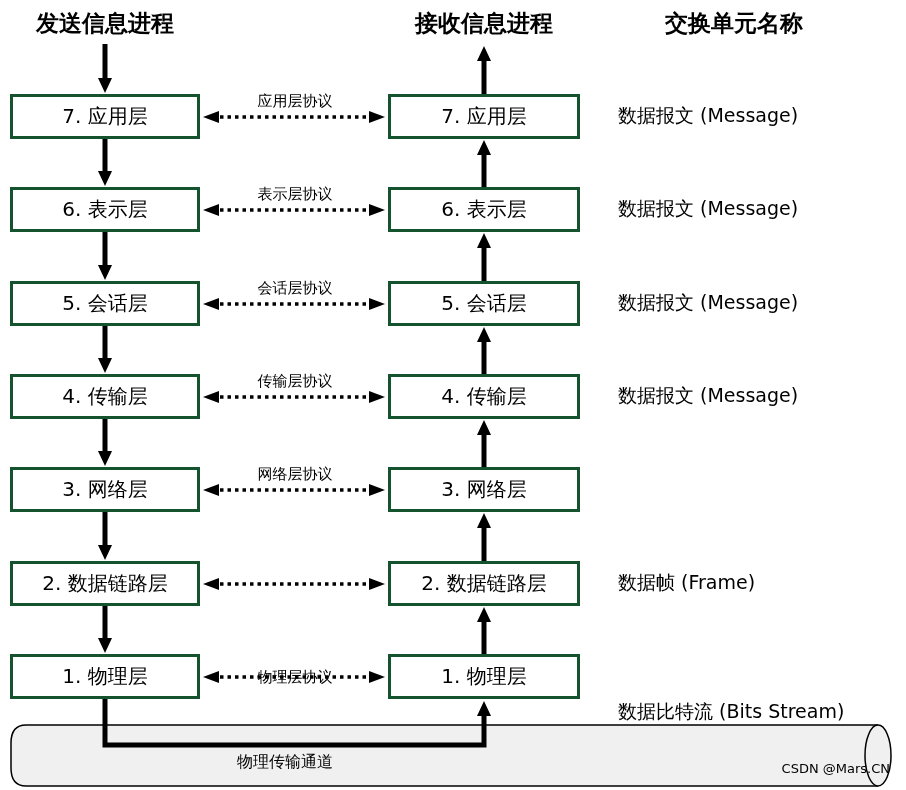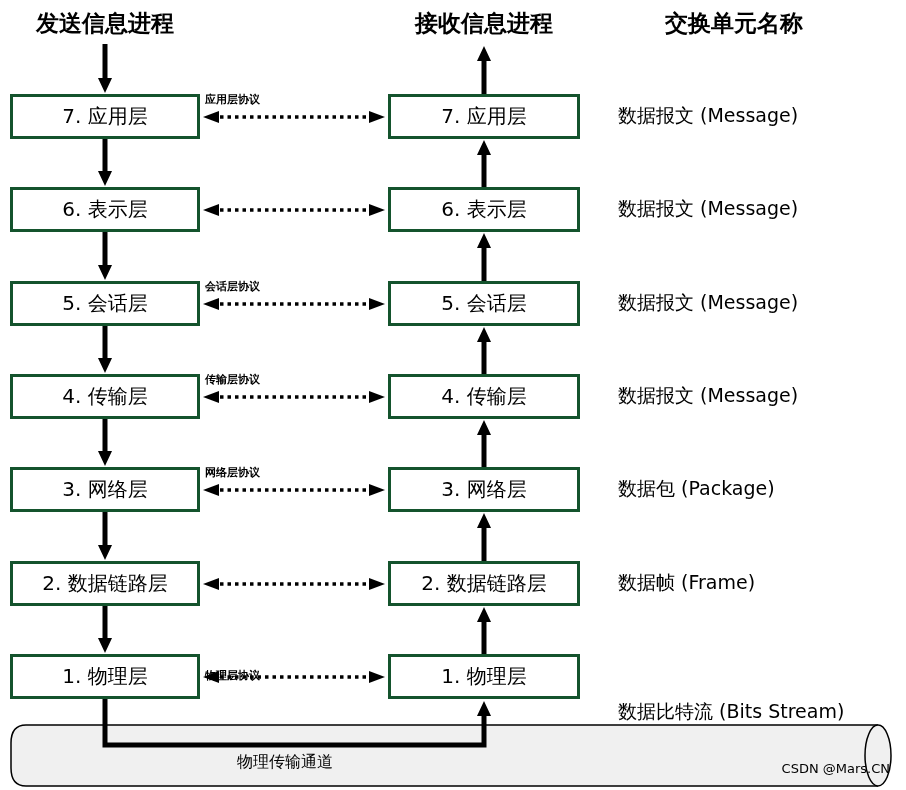--- a/index.html
+++ b/index.html
@@ -9,21 +9,21 @@
   }
   .layer-svg{position:absolute;left:0;top:0;z-index:1;}
   .hdr{position:absolute;z-index:3;font-weight:bold;font-size:23px;text-align:center;white-space:nowrap;}
   .lbox,.rbox{
     position:absolute;z-index:2;height:45px;border:3px solid #14532d;background:#fff;
     box-sizing:border-box;display:flex;align-items:center;justify-content:center;
     font-size:20px;white-space:nowrap;
   }
   .lbox{left:10px;width:190px;}
   .rbox{left:388px;width:192px;}
-  .proto{position:absolute;z-index:3;left:205px;width:180px;text-align:left;font-size:11px;white-space:nowrap;font-weight:bold;}
+  .proto{position:absolute;z-index:3;left:205px;width:180px;text-align:center;font-size:15px;white-space:nowrap;}
   .unit{position:absolute;z-index:3;left:618px;font-size:19px;white-space:nowrap;}
   .pipe-label{position:absolute;z-index:3;left:205px;top:752px;width:160px;text-align:center;font-size:16px;}
   .watermark{position:absolute;z-index:4;left:750px;top:761px;width:140px;text-align:right;font-size:13px;color:#000000;}
 </style>
 </head>
 <body>
 
 <div class="stage">
 
   <svg class="layer-svg" width="906" height="790" viewBox="0 0 906 790">
@@ -100,37 +100,37 @@
   <div class="hdr" style="left:5px;top:8px;width:200px;">发送信息进程</div>
   <div class="hdr" style="left:383px;top:8px;width:202px;">接收信息进程</div>
   <div class="hdr" style="left:620px;top:8px;width:228px;">交换单元名称</div>
 
   <div class="lbox" style="top:94px;">7. 应用层</div>
   <div class="proto" style="top:92px;">应用层协议</div>
   <div class="rbox" style="top:94px;">7. 应用层</div>
   <div class="unit" style="top:103px;">数据报文 (Message)</div>
 
   <div class="lbox" style="top:187px;">6. 表示层</div>
+  <div class="proto" style="top:185px;">表示层协议</div>
   <div class="rbox" style="top:187px;">6. 表示层</div>
   <div class="unit" style="top:196px;">数据报文 (Message)</div>
 
   <div class="lbox" style="top:281px;">5. 会话层</div>
   <div class="proto" style="top:279px;">会话层协议</div>
   <div class="rbox" style="top:281px;">5. 会话层</div>
   <div class="unit" style="top:290px;">数据报文 (Message)</div>
 
   <div class="lbox" style="top:374px;">4. 传输层</div>
   <div class="proto" style="top:372px;">传输层协议</div>
   <div class="rbox" style="top:374px;">4. 传输层</div>
   <div class="unit" style="top:383px;">数据报文 (Message)</div>
 
   <div class="lbox" style="top:467px;">3. 网络层</div>
   <div class="proto" style="top:465px;">网络层协议</div>
   <div class="rbox" style="top:467px;">3. 网络层</div>
-  <div class="unit" style="top:476px;">数据包 (Package)</div>
 
   <div class="lbox" style="top:561px;">2. 数据链路层</div>
   <div class="rbox" style="top:561px;">2. 数据链路层</div>
   <div class="unit" style="top:570px;">数据帧 (Frame)</div>
 
   <div class="lbox" style="top:654px;">1. 物理层</div>
   <div class="proto" style="top:652px;margin-top:16px;">物理层协议</div>
   <div class="rbox" style="top:654px;">1. 物理层</div>
   <div class="unit" style="top:663px;margin-top:36px;">数据比特流 (Bits Stream)</div>
 

